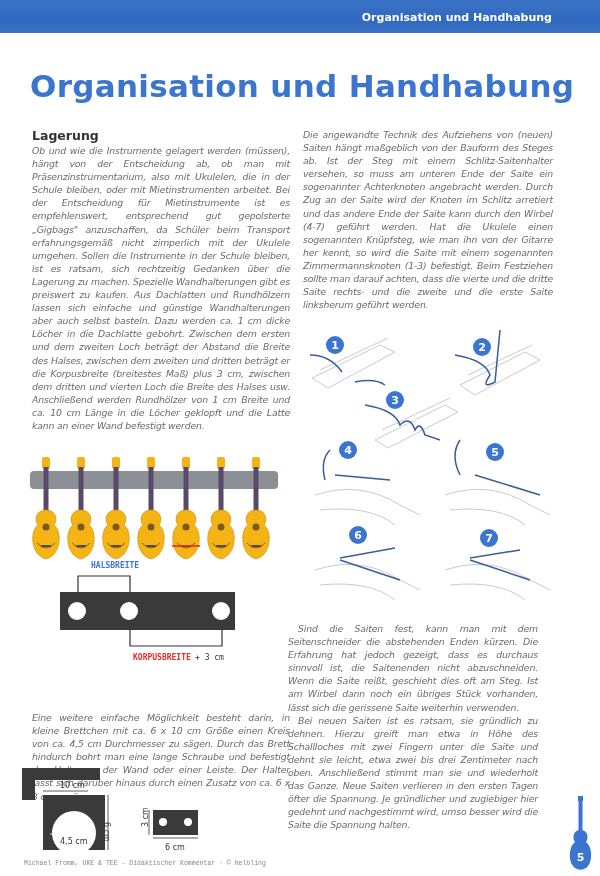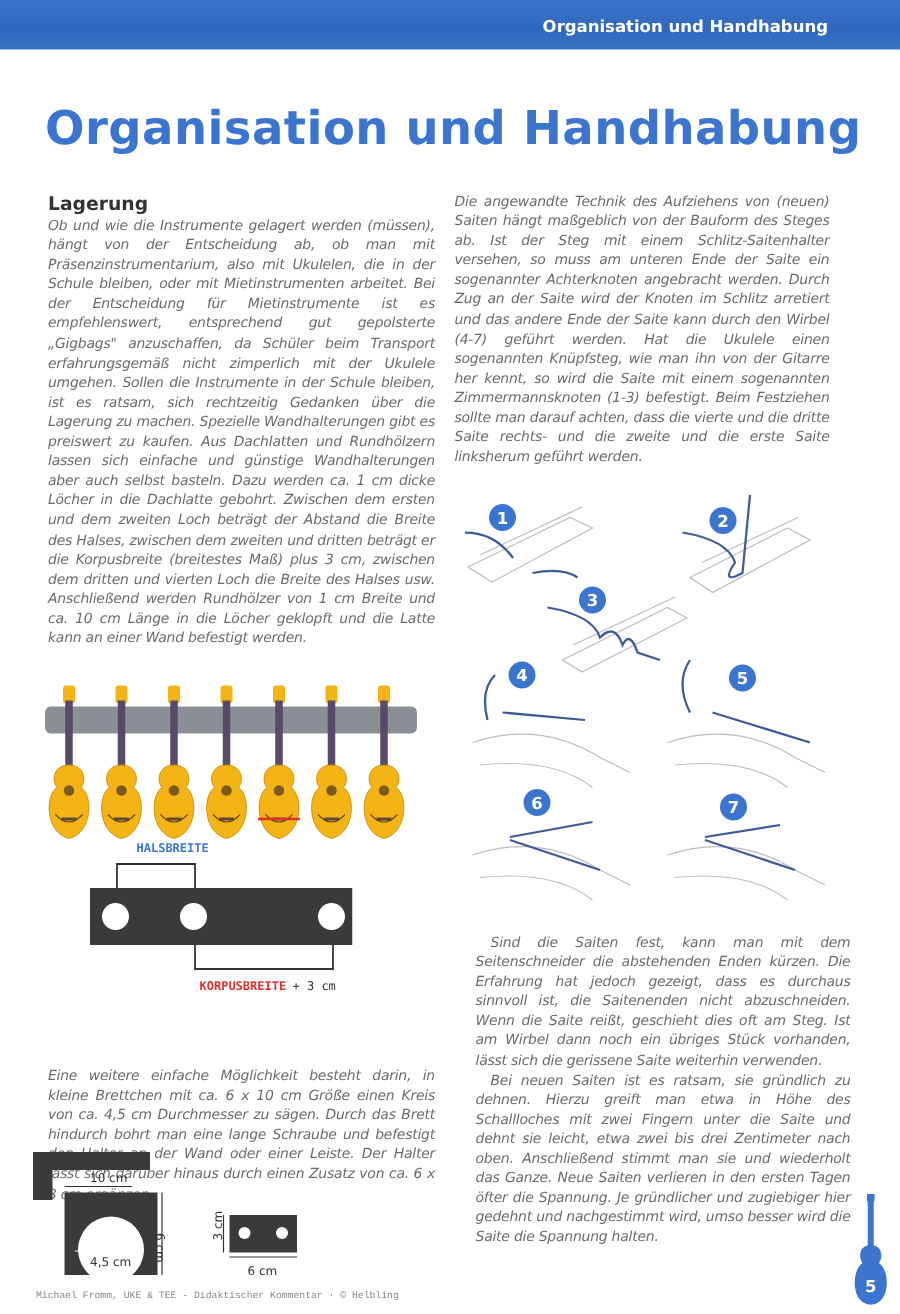--- a/index.html
+++ b/index.html
@@ -11,21 +11,21 @@
   .col-left { left:32px; width:258px; }
   .col-right { left:303px; width:250px; }
   h2 { margin:0 0 1px 0; font-size:12.5px; font-weight:bold; color:#333; font-family:"DejaVu Sans", sans-serif; }
   p { margin:0; font-size:9.3px; line-height:13.1px; text-align:justify; color:#6a6a6a; font-family:"DejaVu Sans", sans-serif; letter-spacing:-0.15px;font-style:italic; }
   .indent { text-indent:10px; }
   .rack { position:absolute; left:30px; top:455px; width:260px; height:115px; }
   .holder-fig { position:absolute; left:55px; top:560px; width:180px; height:105px; }
   .p2 { position:absolute; left:32px; top:711px; width:258px; }
   .brackets { position:absolute; left:20px; top:760px; width:280px; height:95px; }
   .illus { position:absolute; left:300px; top:330px; width:285px; height:285px; }
-  .p3 { position:absolute; left:317px; top:622px; width:250px; }
+  .p3 { position:absolute; left:288px; top:622px; width:250px; }
   .footer { position:absolute; left:24px; top:860px; font-size:6.5px; color:#888; font-family:Liberation Mono, monospace; }
   .pagenum-icon { position:absolute; left:565px; top:796px; width:30px; height:75px; }
 </style>
 </head>
 <body>
 
 <div class="topbar">
   <span class="topbar-title">Organisation und Handhabung</span>
 </div>
 

